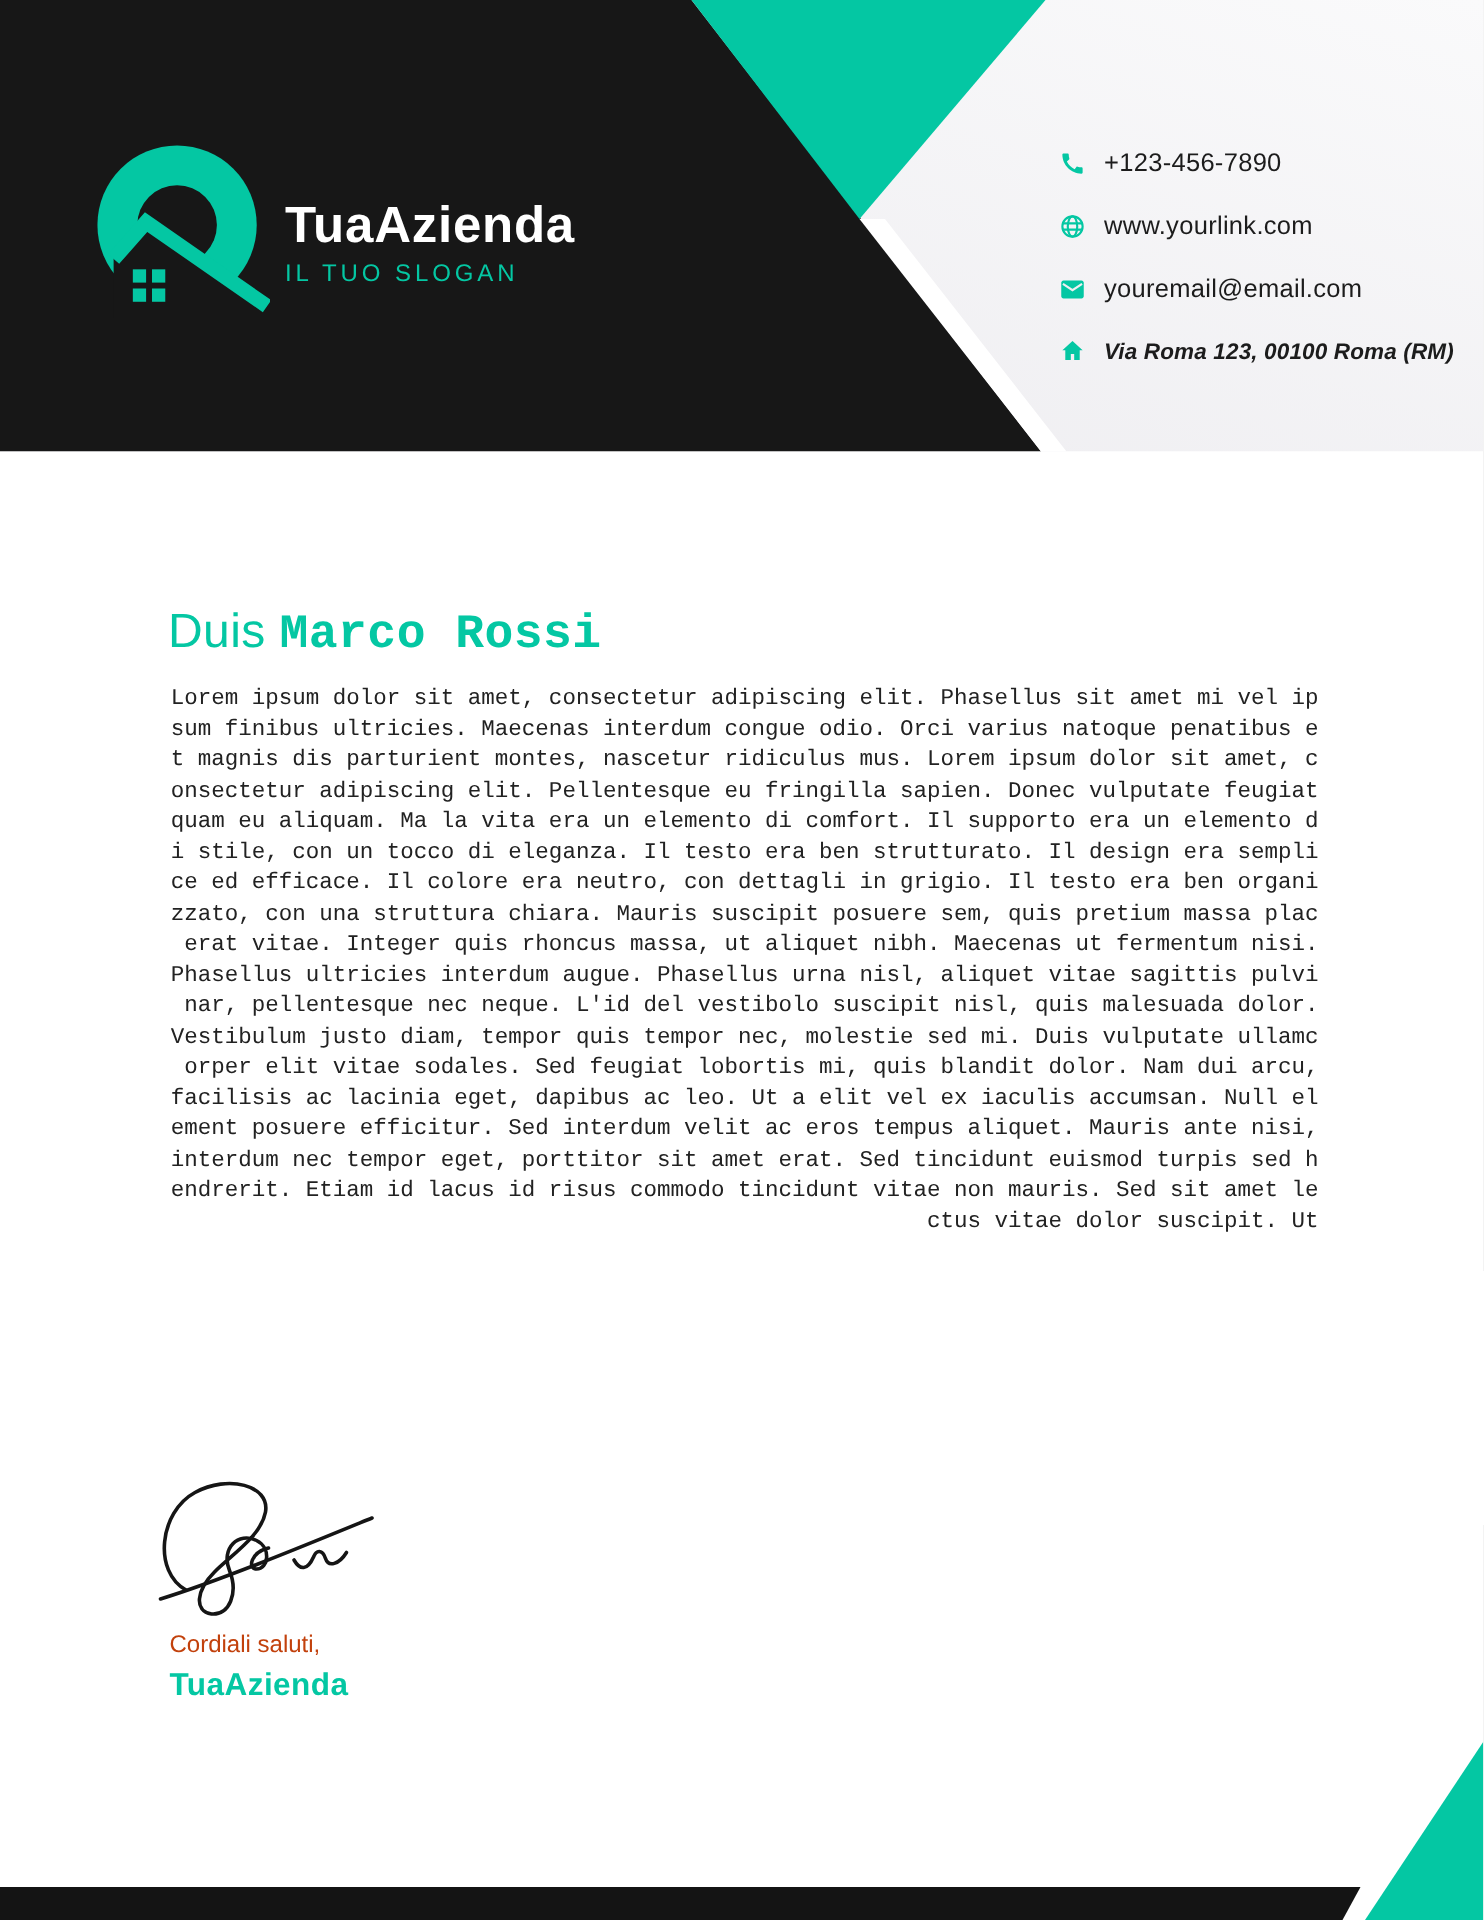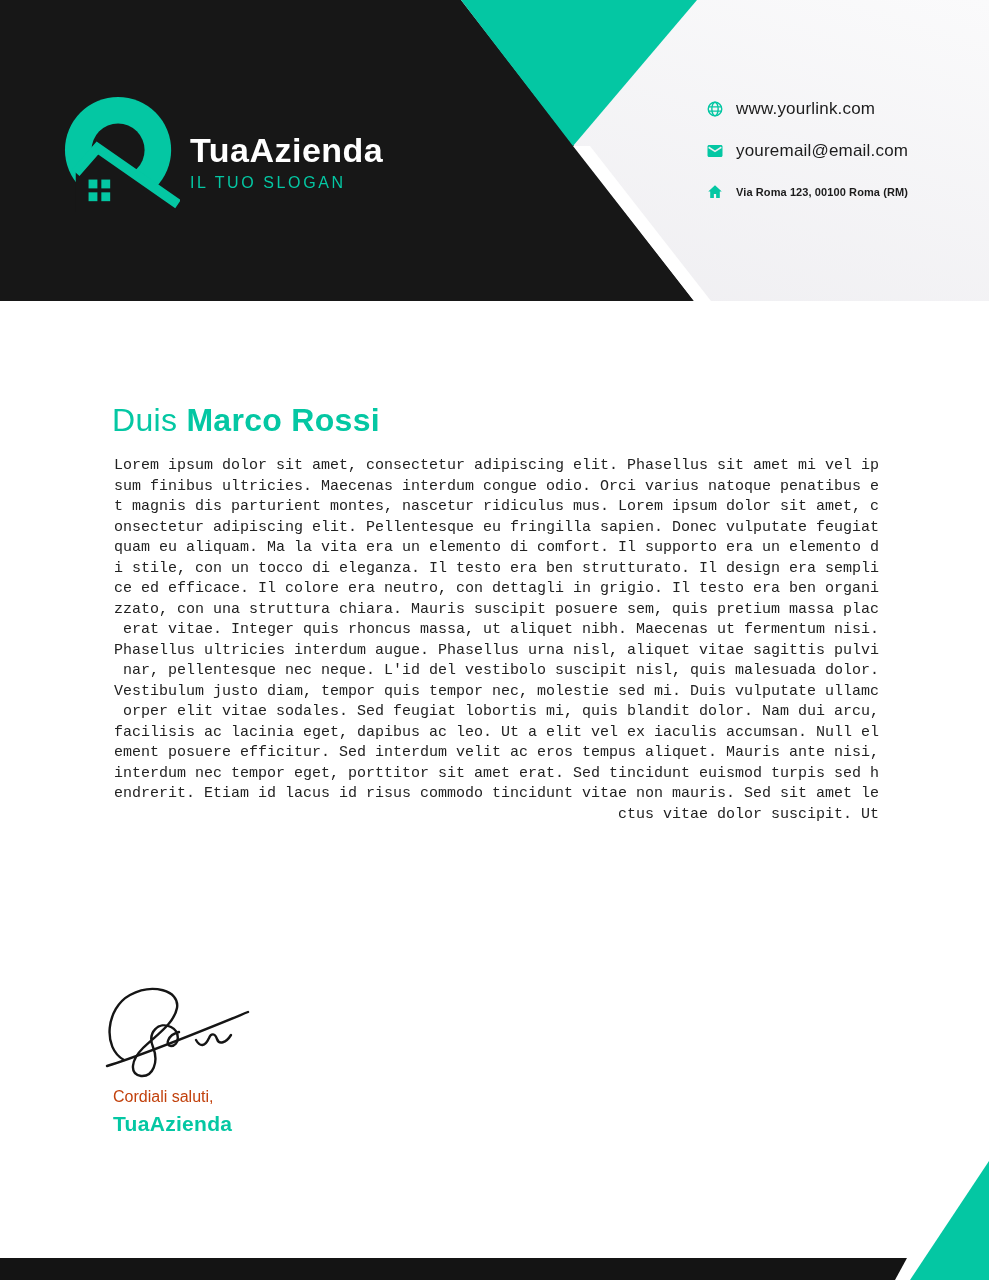--- a/index.html
+++ b/index.html
@@ -16,25 +16,25 @@
   .brand-text { left:190px; top:131px; }
   .company-name { font-size:34px; font-weight:700; color:#ffffff; letter-spacing:.5px; }
   .company-slogan { font-size:16px; font-weight:400; color:var(--teal); letter-spacing:2.6px; margin-top:4px; }
 
   
   .contact { left:706px; top:99px; width:278px; }
   .contact-row { display:flex; align-items:center; gap:12px; margin-bottom:22px; color:#1c1c1c; }
   .contact-row .ico { flex:none; width:18px; height:18px; }
   .contact-row .txt { font-size:17px; font-weight:500; letter-spacing:.2px; white-space:nowrap; }
   .contact-row.small { margin-top:8px; margin-bottom:0; }
-  .contact-row.small .txt { font-size:11px; font-weight:700; letter-spacing:.1px; }
+  .contact-row.small .txt { font-size:15px; font-weight:700; letter-spacing:.1px;font-style:italic; }
 
   
   .greeting { left:112px; top:402px; font-size:32px; font-weight:500; color:var(--teal); letter-spacing:.3px; }
-  .greeting strong { font-weight:800; }
+  .greeting strong { font-weight:800;font-family:Liberation Mono, monospace; }
   .letter-body {
     left:113px; top:456px; width:766px;
     font-size:15px; line-height:20.5px; color:var(--body-text);
     word-break:break-all; text-align:right;font-family:Liberation Mono, monospace;
   }
 
   
   .signature-svg { left:100px; top:986px; }
   .closing-salutation { left:113px; top:1088px; font-size:16px; color:#c2410c; }
   .closing-name { left:113px; top:1112px; font-size:21px; font-weight:800; color:var(--teal); letter-spacing:.3px; }
@@ -70,20 +70,26 @@
     </g>
   </svg>
 
   <div class="abs brand-text">
     <div class="company-name">TuaAzienda</div>
     <div class="company-slogan">IL TUO SLOGAN</div>
   </div>
 
   <div class="abs contact">
 
+    <div class="contact-row">
+      <svg class="ico" viewBox="0 0 24 24">
+        <path fill="var(--teal)" d="M20.01 15.38c-1.23 0-2.42-.2-3.53-.56-.35-.12-.74-.03-1.01.24l-1.57 1.97c-2.83-1.35-5.48-3.9-6.89-6.83l1.95-1.66c.27-.28.35-.67.24-1.02-.37-1.11-.56-2.3-.56-3.53 0-.54-.45-.99-.99-.99H4.19C3.65 3 3 3.24 3 3.99 3 13.28 10.73 21 20.01 21c.71 0 .99-.63.99-1.18v-3.45c0-.54-.45-.99-.99-.99z"></path>
+      </svg>
+      <span class="txt">+123-456-7890</span>
+    </div>
 
     <div class="contact-row">
       <svg class="ico" viewBox="0 0 24 24">
         <g fill="none" stroke="var(--teal)" stroke-width="1.9">
           <circle cx="12" cy="12" r="9"></circle>
           <ellipse cx="12" cy="12" rx="4.2" ry="9"></ellipse>
           <path d="M3.4 9.2h17.2M3.4 14.8h17.2"></path>
         </g>
       </svg>
       <span class="txt">www.yourlink.com</span>

